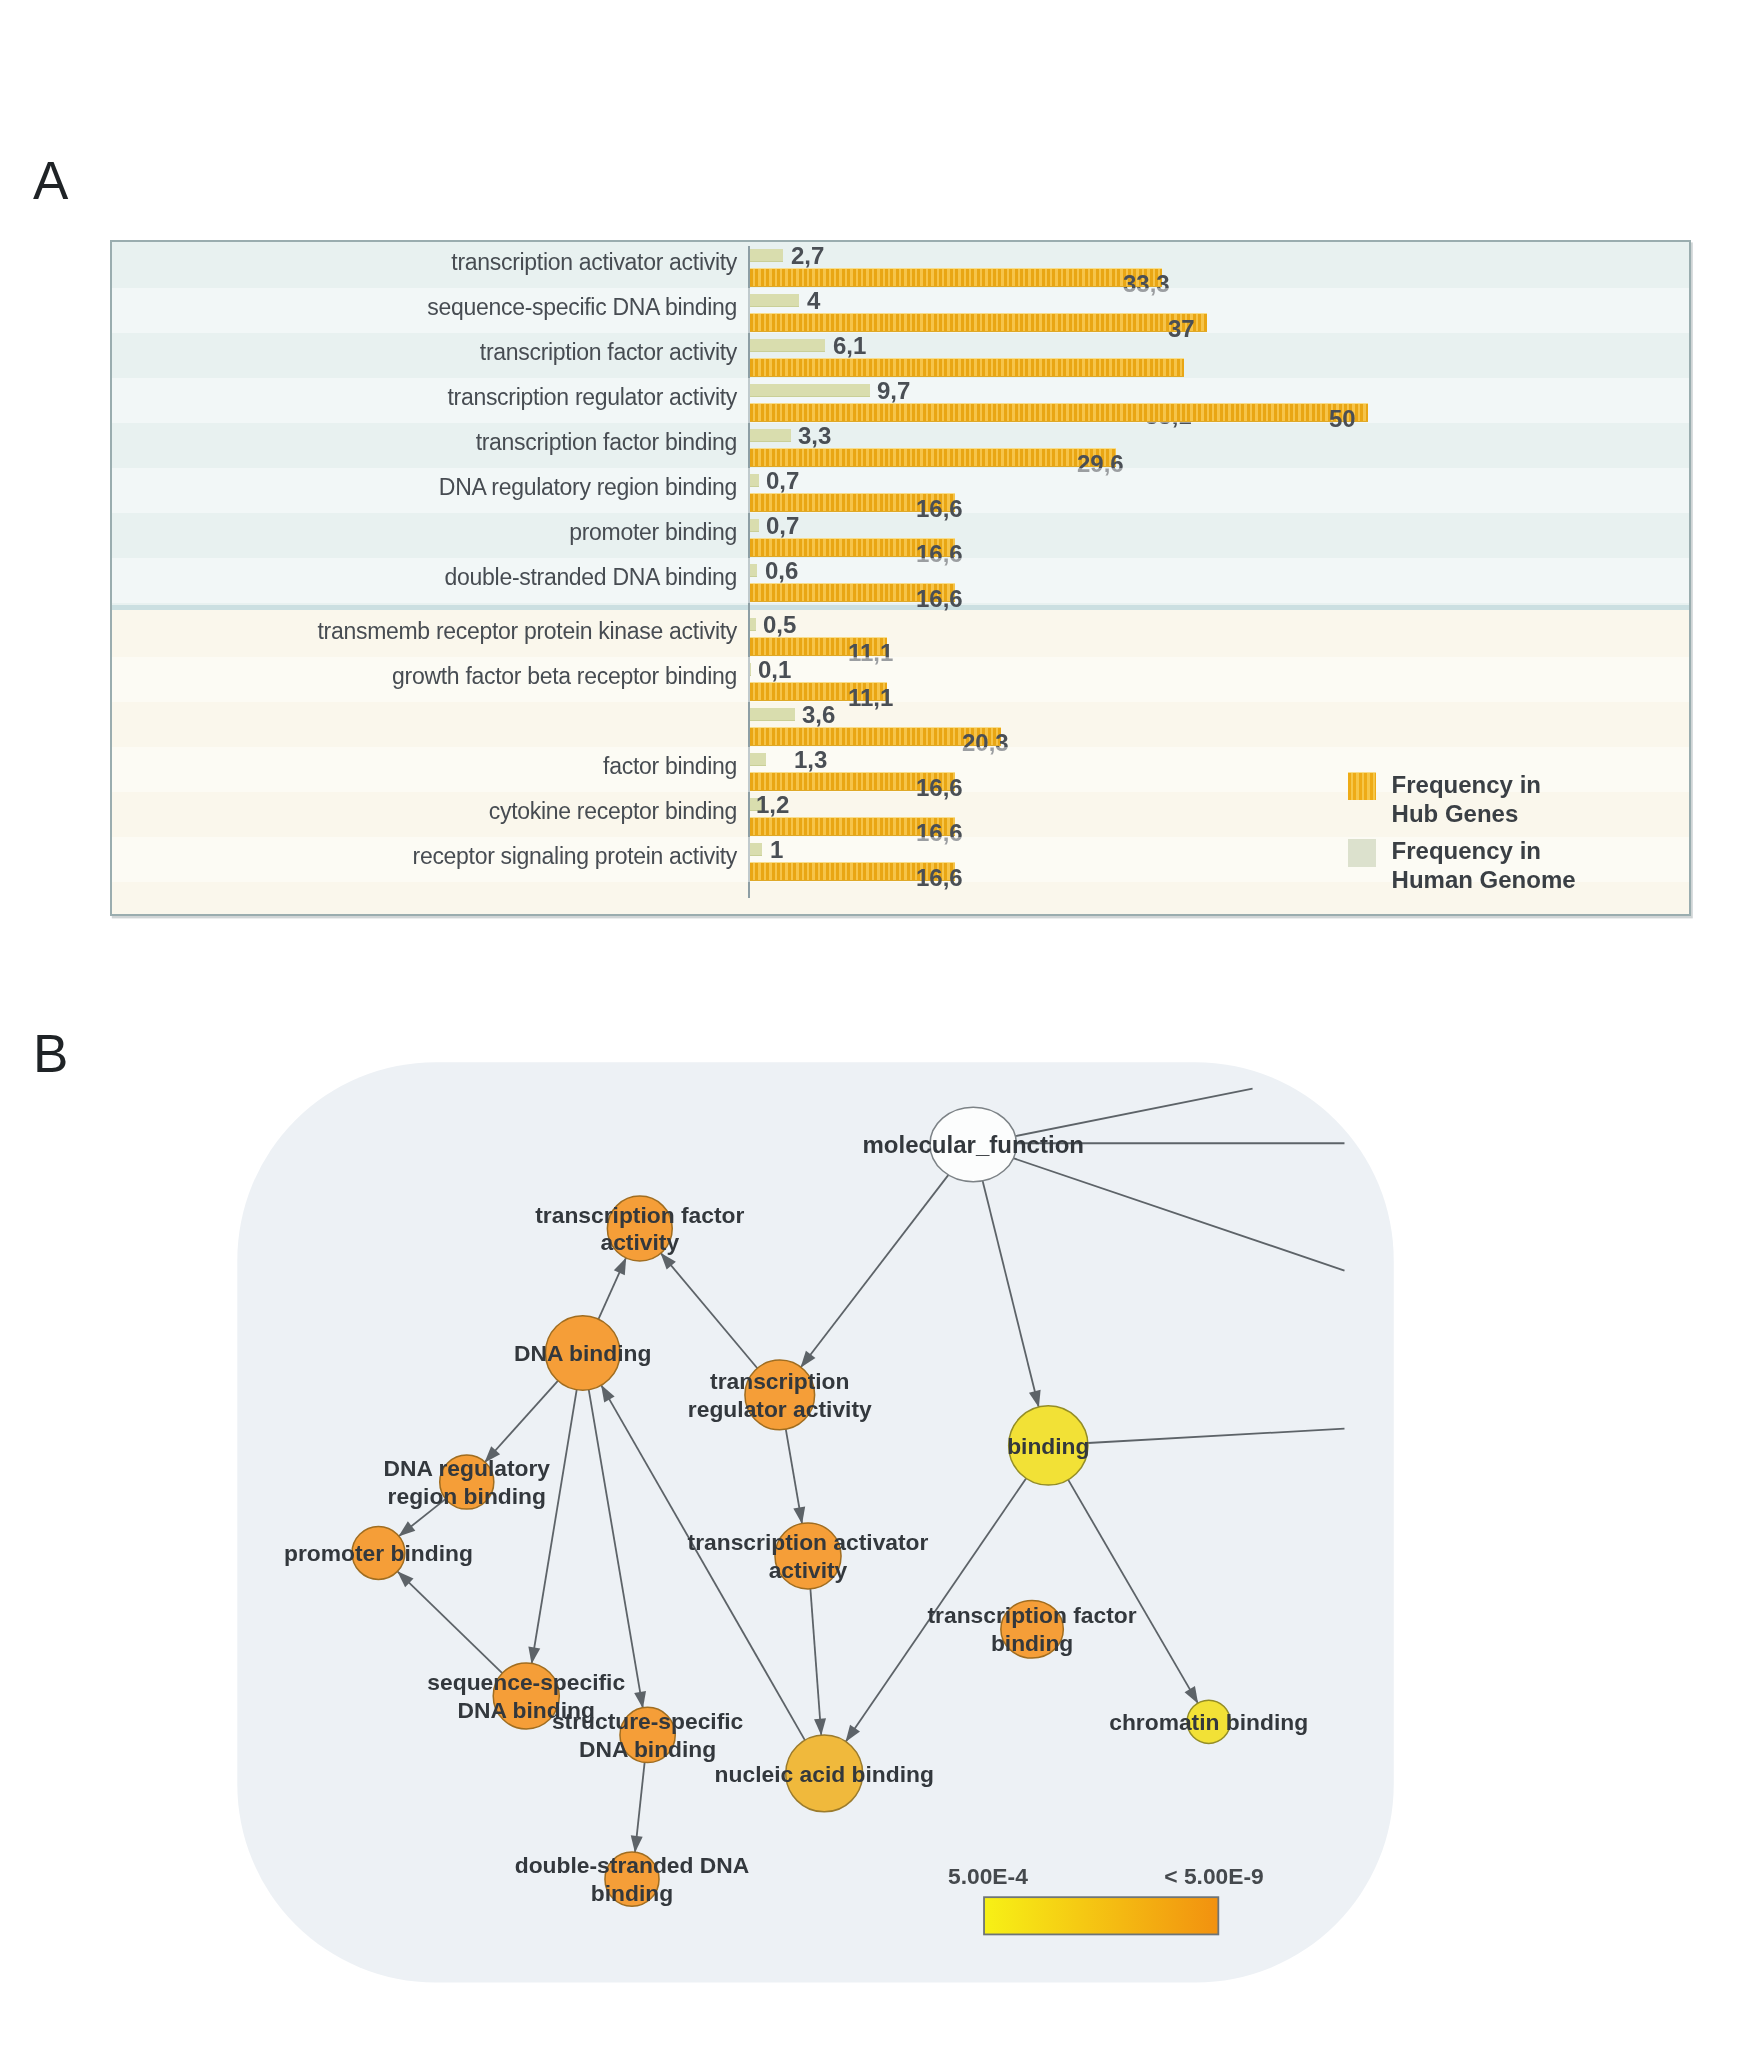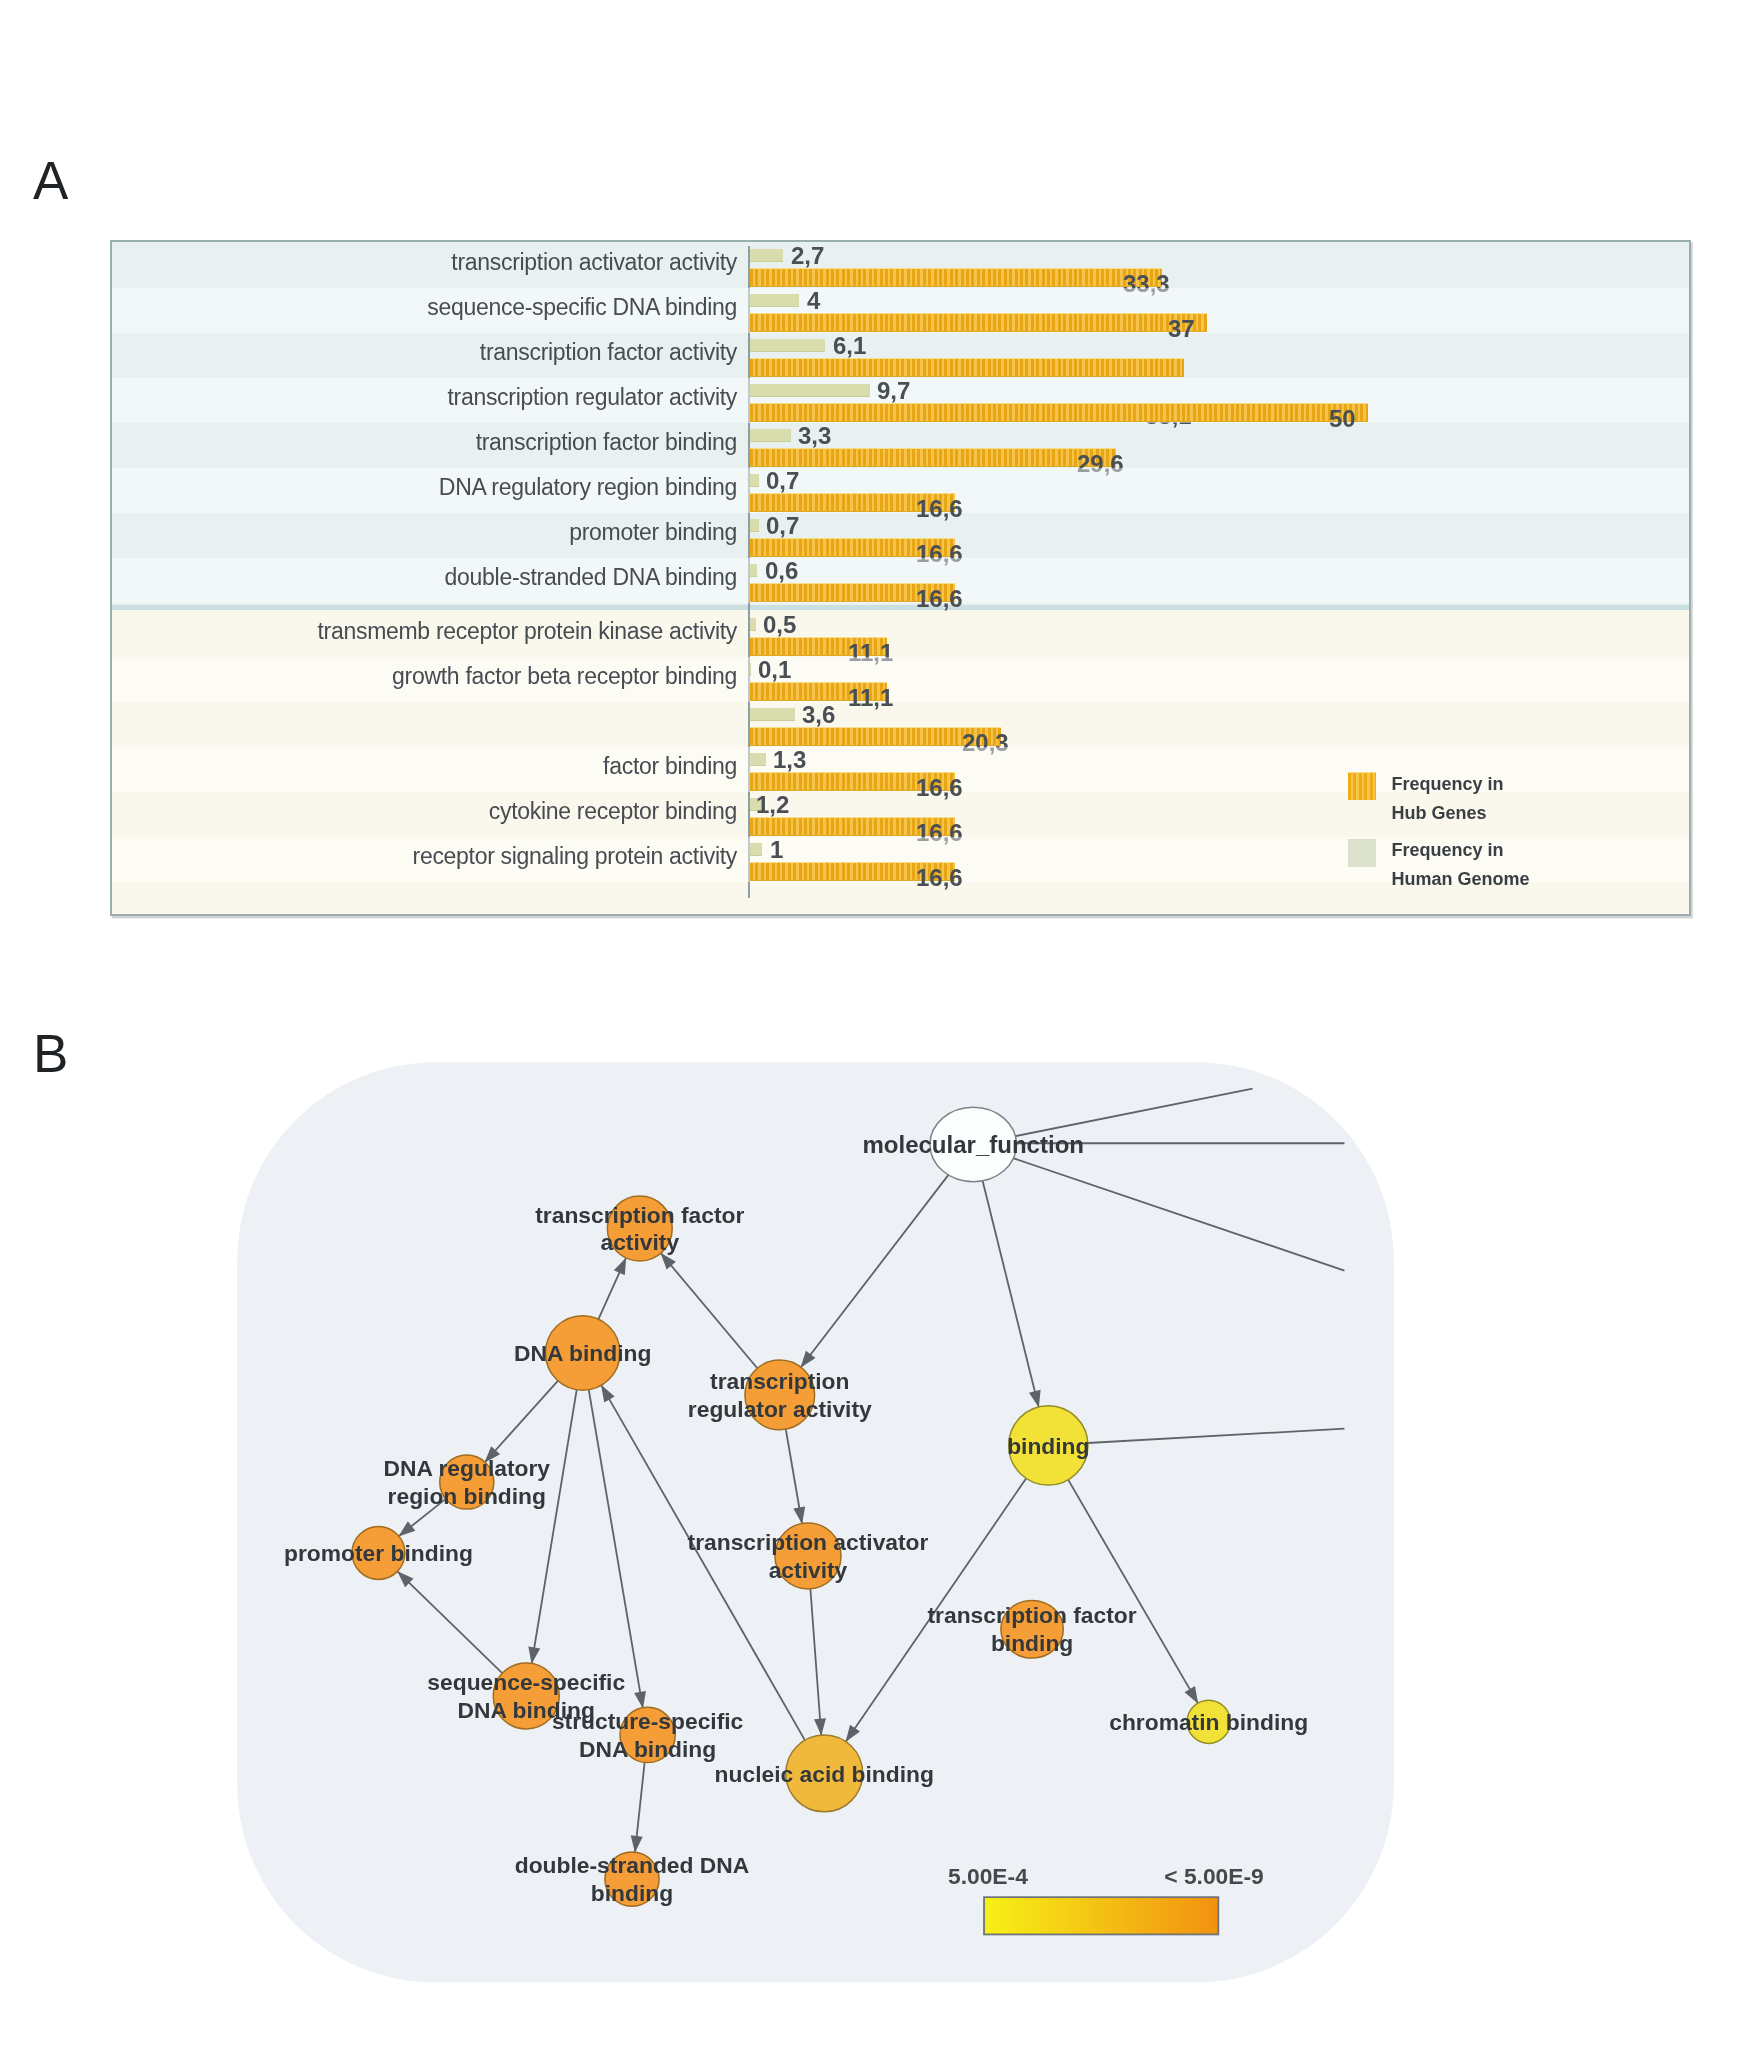--- a/index.html
+++ b/index.html
@@ -50,21 +50,21 @@
   }
   
   #legendA{position:absolute;left:1236px;top:528px;}
   .legend-entry{position:relative;display:flex;align-items:flex-start;margin-bottom:8.4px;}
   .legend-swatch{width:28px;height:28px;margin-right:15.6px;margin-top:2.4px;flex:0 0 auto;}
   .legend-swatch.hub{
     background:repeating-linear-gradient(90deg,#eeab16 0px,#eeab16 3px,#f6c648 3px,#f6c648 5.4px);
     border-top:1.8px solid #f8dd8a;box-sizing:border-box;
   }
   .legend-swatch.genome{background:#dce1cd;}
-  .legend-text{font-size:18px;line-height:29px;font-weight:700;color:#3a3f44;white-space:nowrap;}
+  .legend-text{font-size:24px;line-height:29px;font-weight:700;color:#3a3f44;white-space:nowrap;}
 
   
   #netsvg{position:absolute;left:0;top:0;width:1762px;height:2066px;}
 </style>
 </head>
 <body>
 
 <div id="canvas">
 
 
@@ -214,21 +214,21 @@
         </div>
         <div class="bar-row" style="height: 45px;">
           <div class="gbar" style="left: 638px; width: 45px;"></div>
           <div class="gval" style="left: 690px;">3,6</div>
           <div class="hbar" style="left: 638px; width: 251px;"></div>
           <div class="hval" style="left: 850px;">20,3</div>
         </div>
         <div class="bar-row alt" style="height: 45px;">
           <div class="cat-label">factor binding</div>
           <div class="gbar" style="left: 638px; width: 16px;"></div>
-          <div class="gval" style="left: 661px;">1,3</div>
+          <div class="gval" style="left: 682px;">1,3</div>
           <div class="hbar" style="left: 638px; width: 205px;"></div>
           <div class="hval" style="left: 804px;">16,6</div>
         </div>
         <div class="bar-row" style="height: 45px; text-decoration: underline;">
           <div class="cat-label">cytokine receptor binding</div>
           <div class="gbar" style="left: 638px; width: 15px;"></div>
           <div class="gval" style="left: 644px;">1,2</div>
           <div class="hbar" style="left: 638px; width: 205px;"></div>
           <div class="hval" style="left: 804px;">16,6</div>
         </div>

